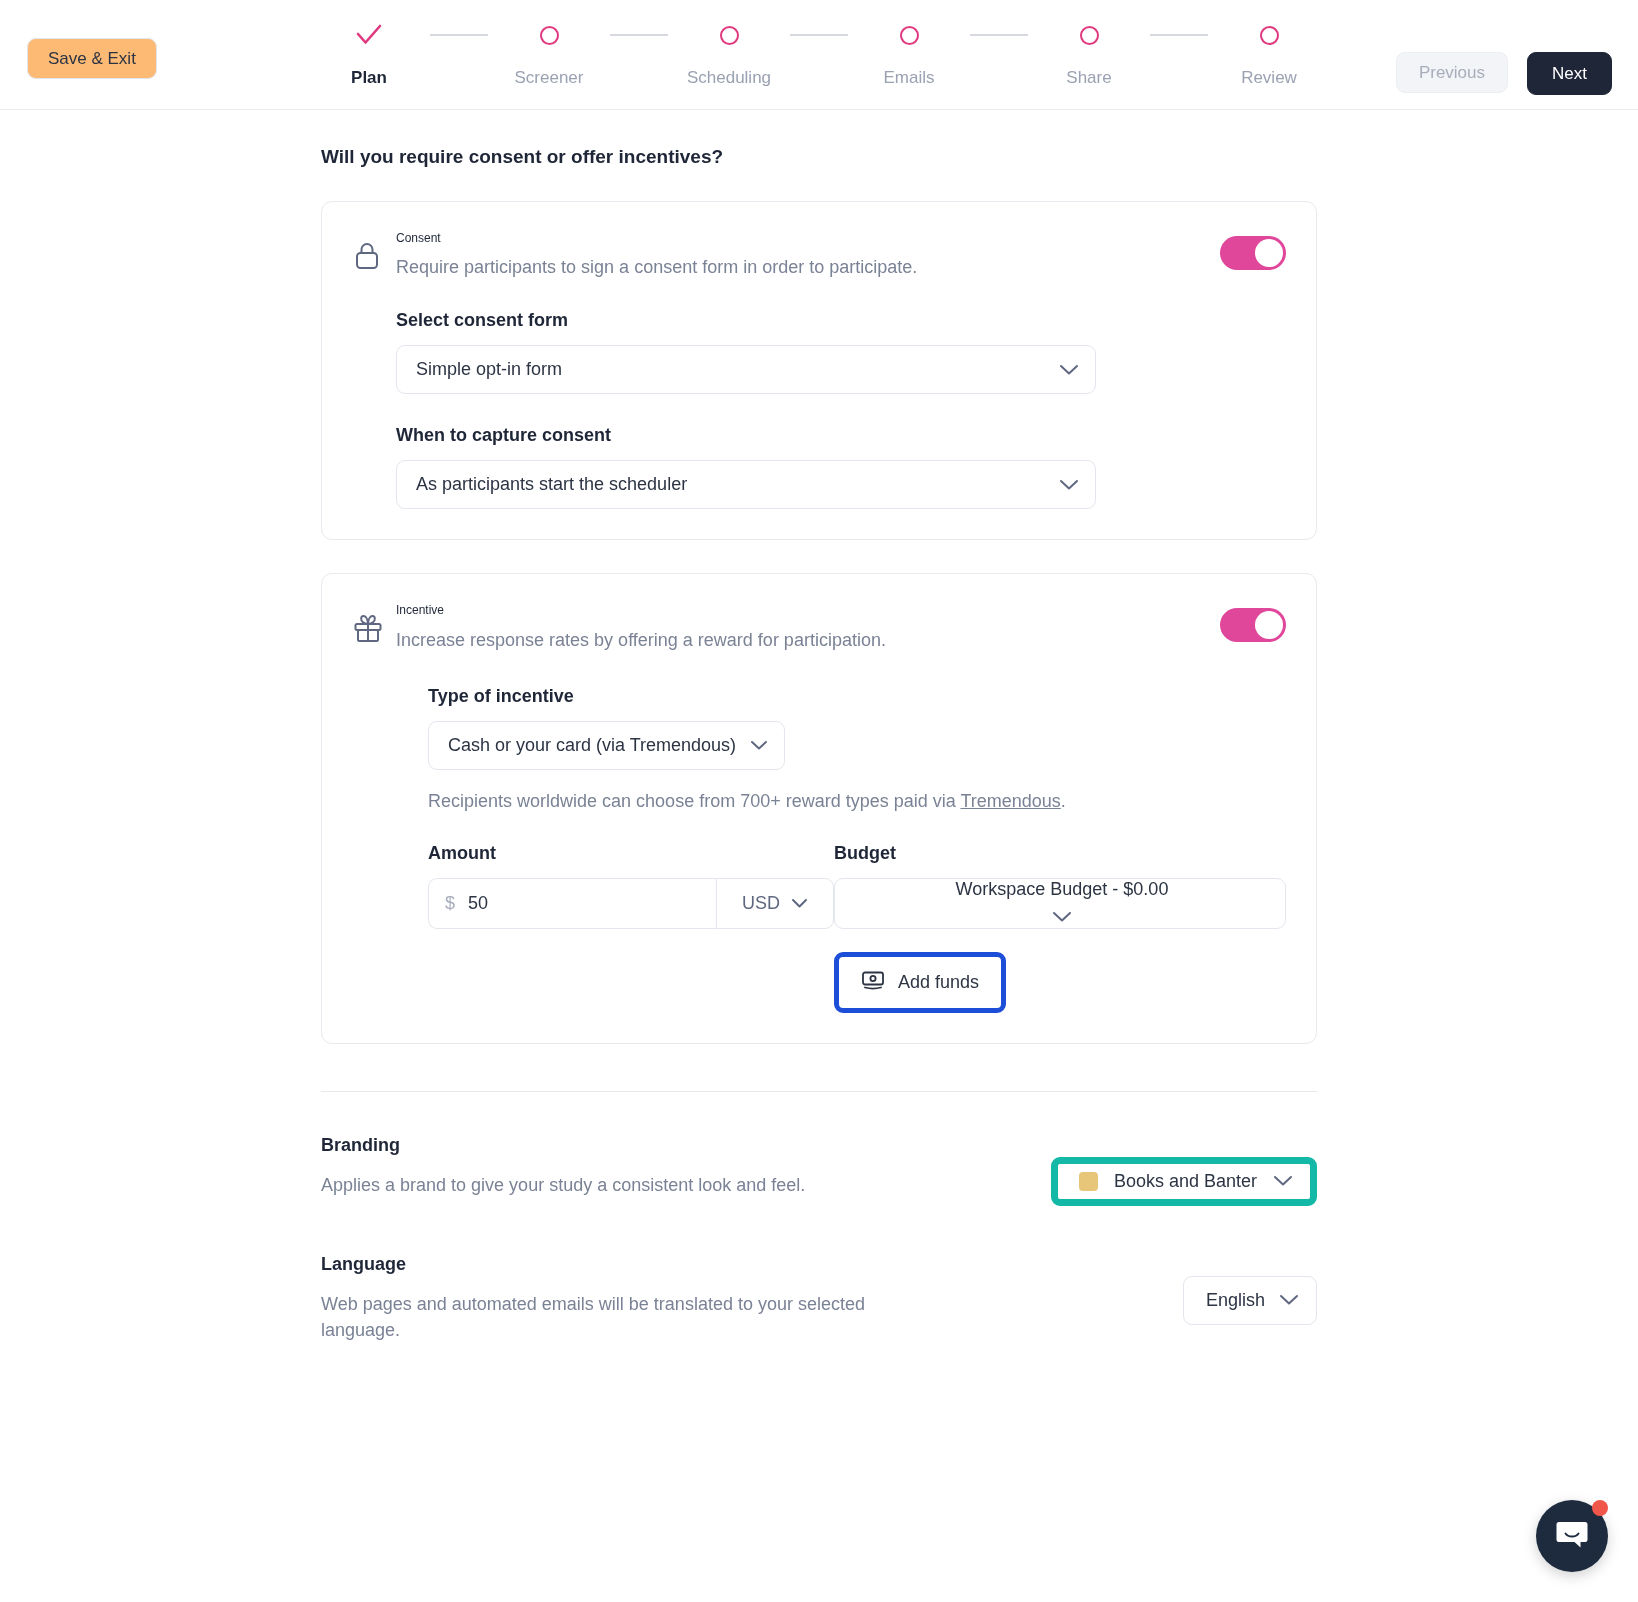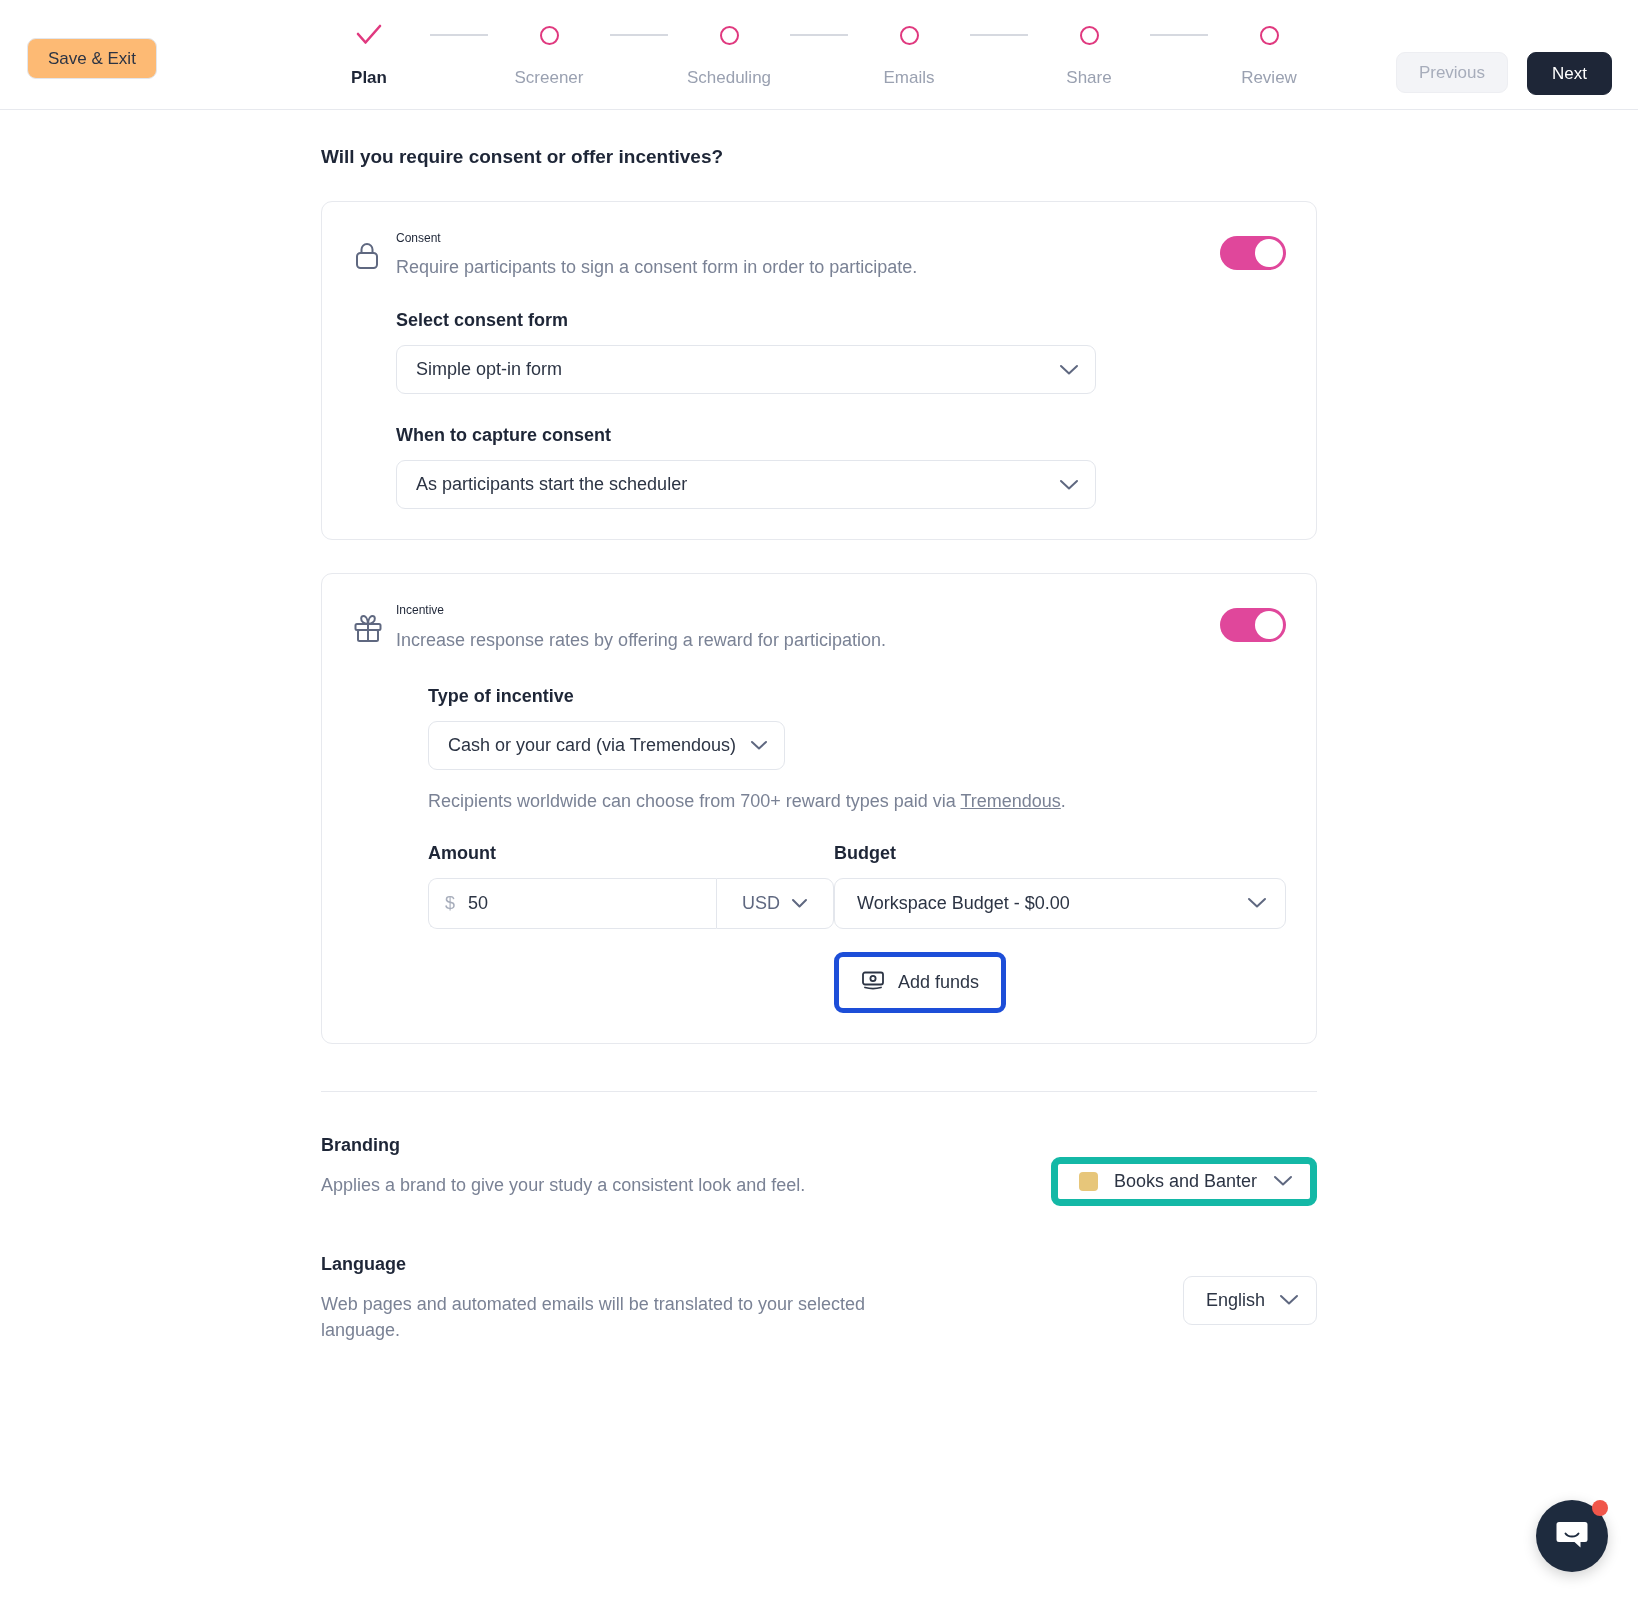--- a/index.html
+++ b/index.html
@@ -260,20 +260,21 @@
     height: 51px;
     border: 1px solid #e3e6ec;
     border-radius: 9px;
     background: #fff;
     display: flex;
     align-items: center;
     padding: 0 18px 0 22px;
     font-size: 18px;
     color: #2c3444;
     cursor: pointer;
+    flex-direction: column;
   }
   .budget-sel .val { flex: 1; }
 
   .add-funds {
     margin-top: 23px;
     display: inline-flex;
     align-items: center;
     gap: 13px;
     padding: 13px 22px;
     border: 5px solid #1d4ed8;

